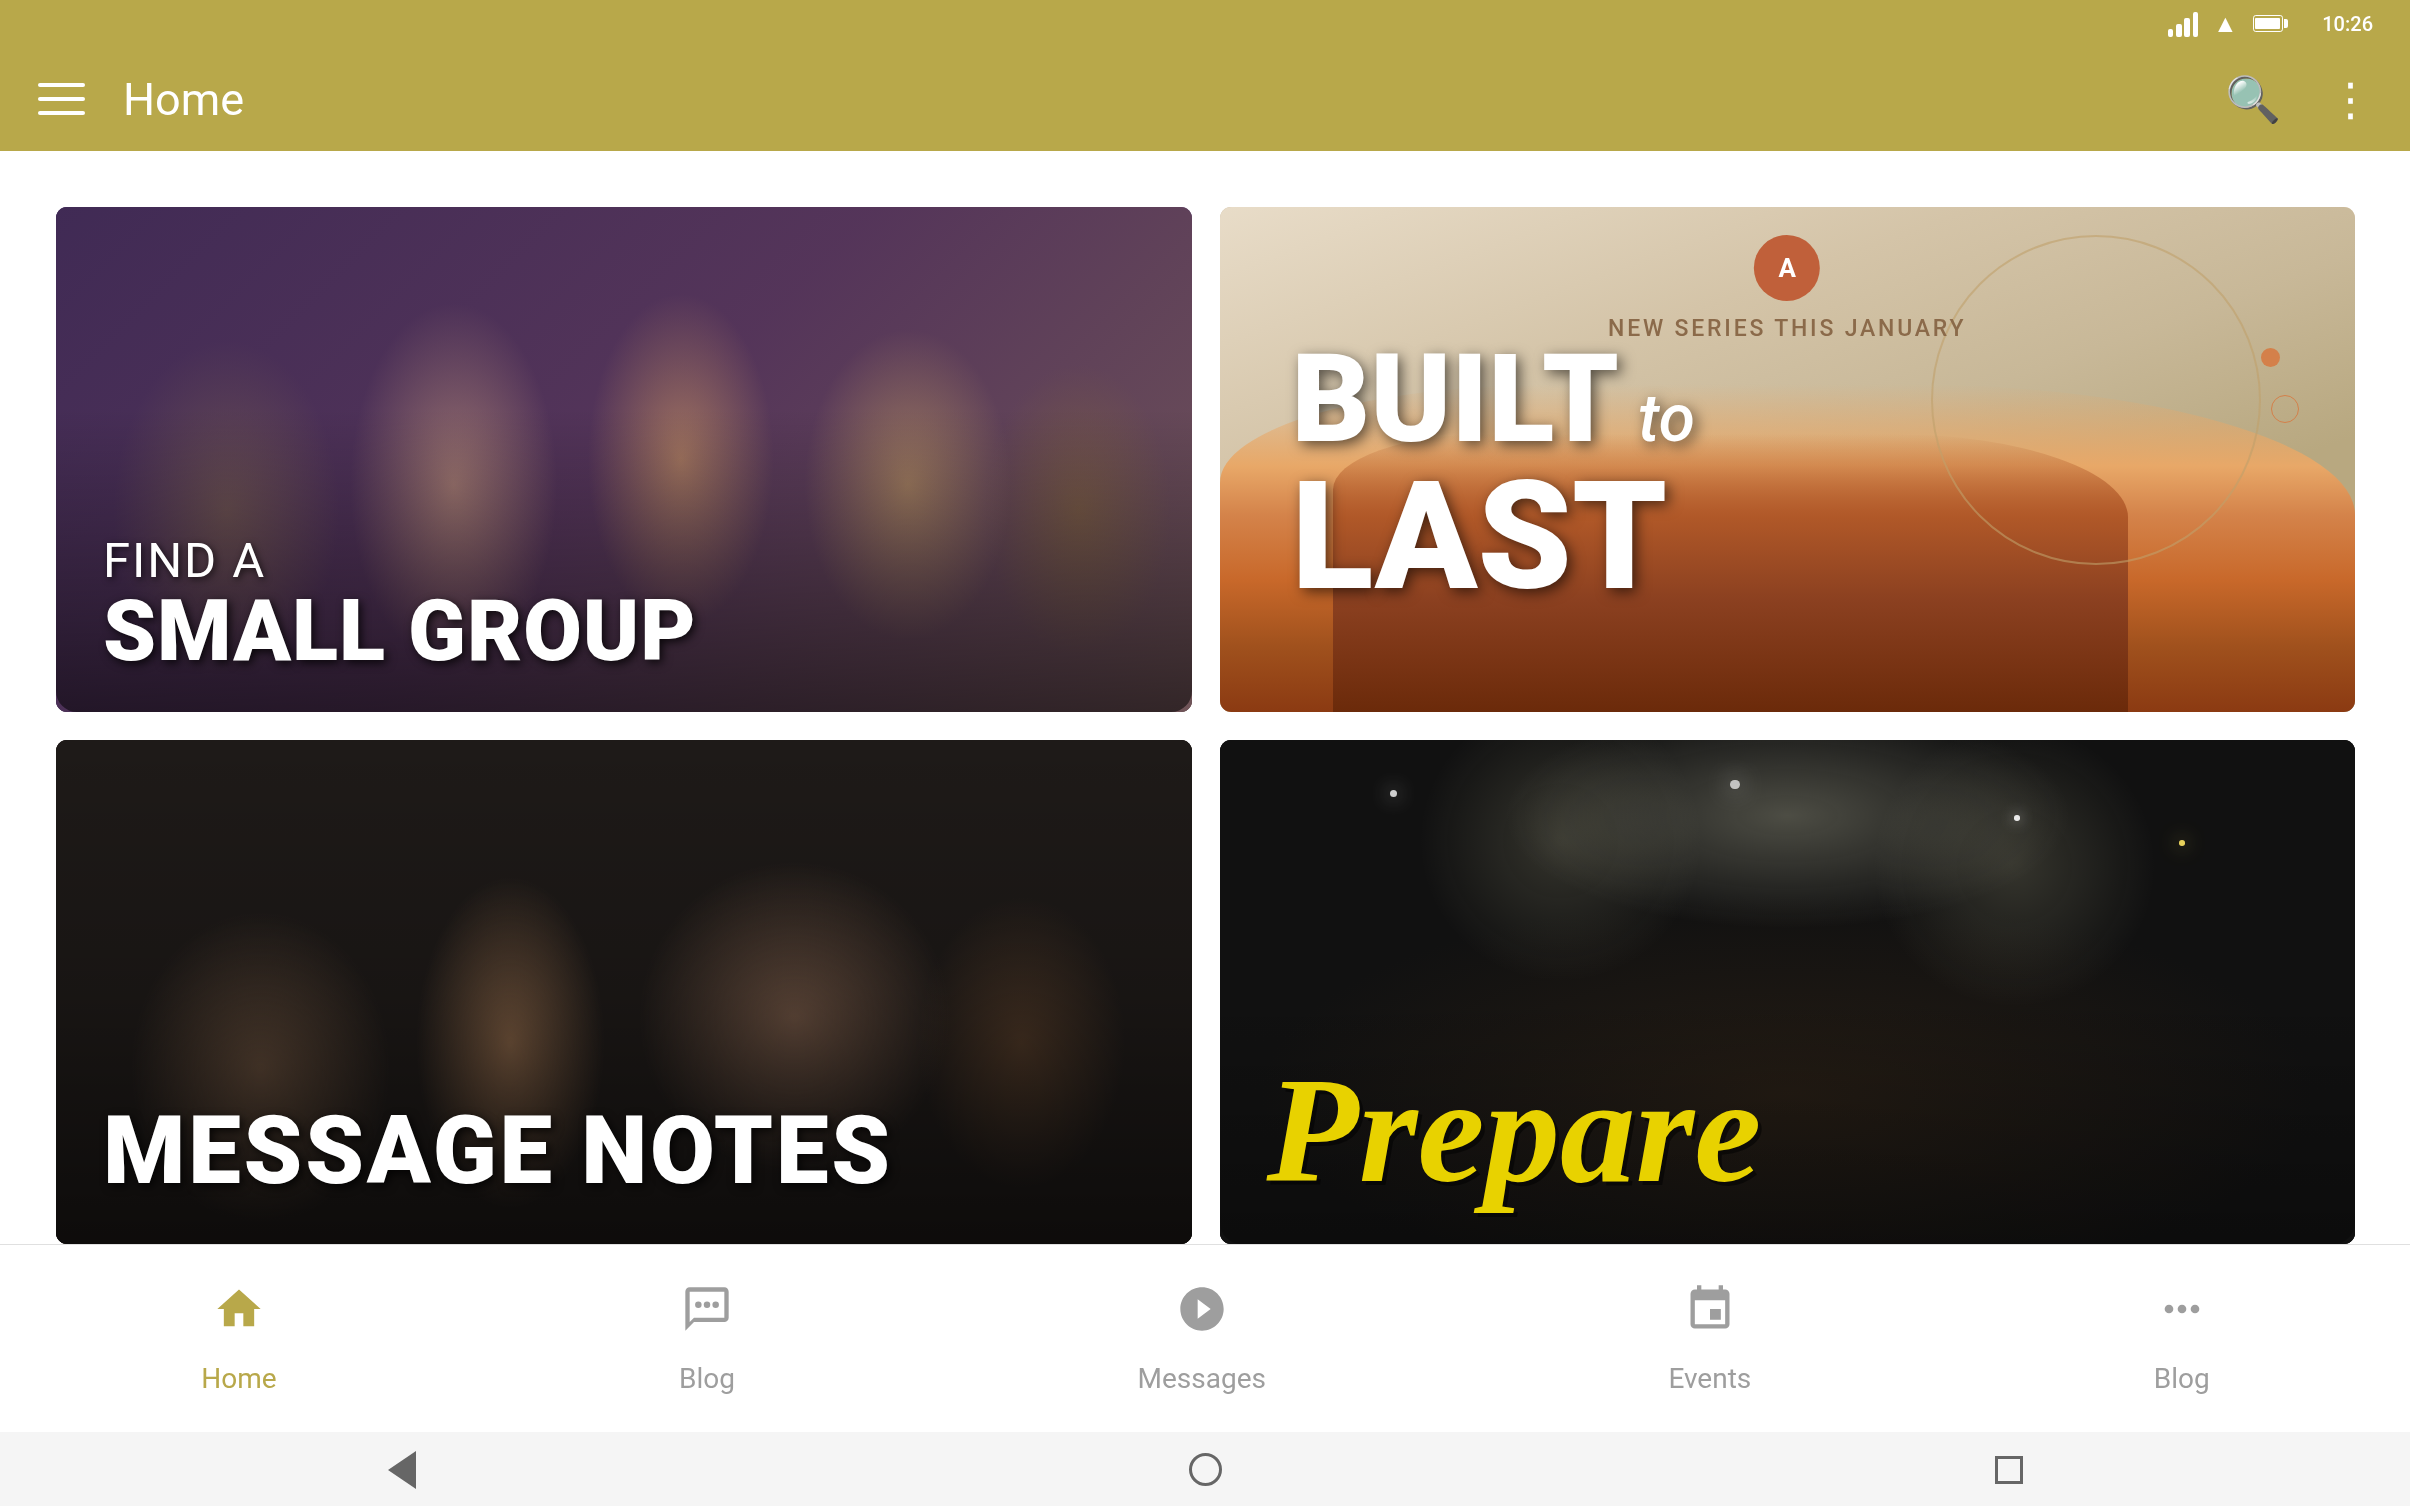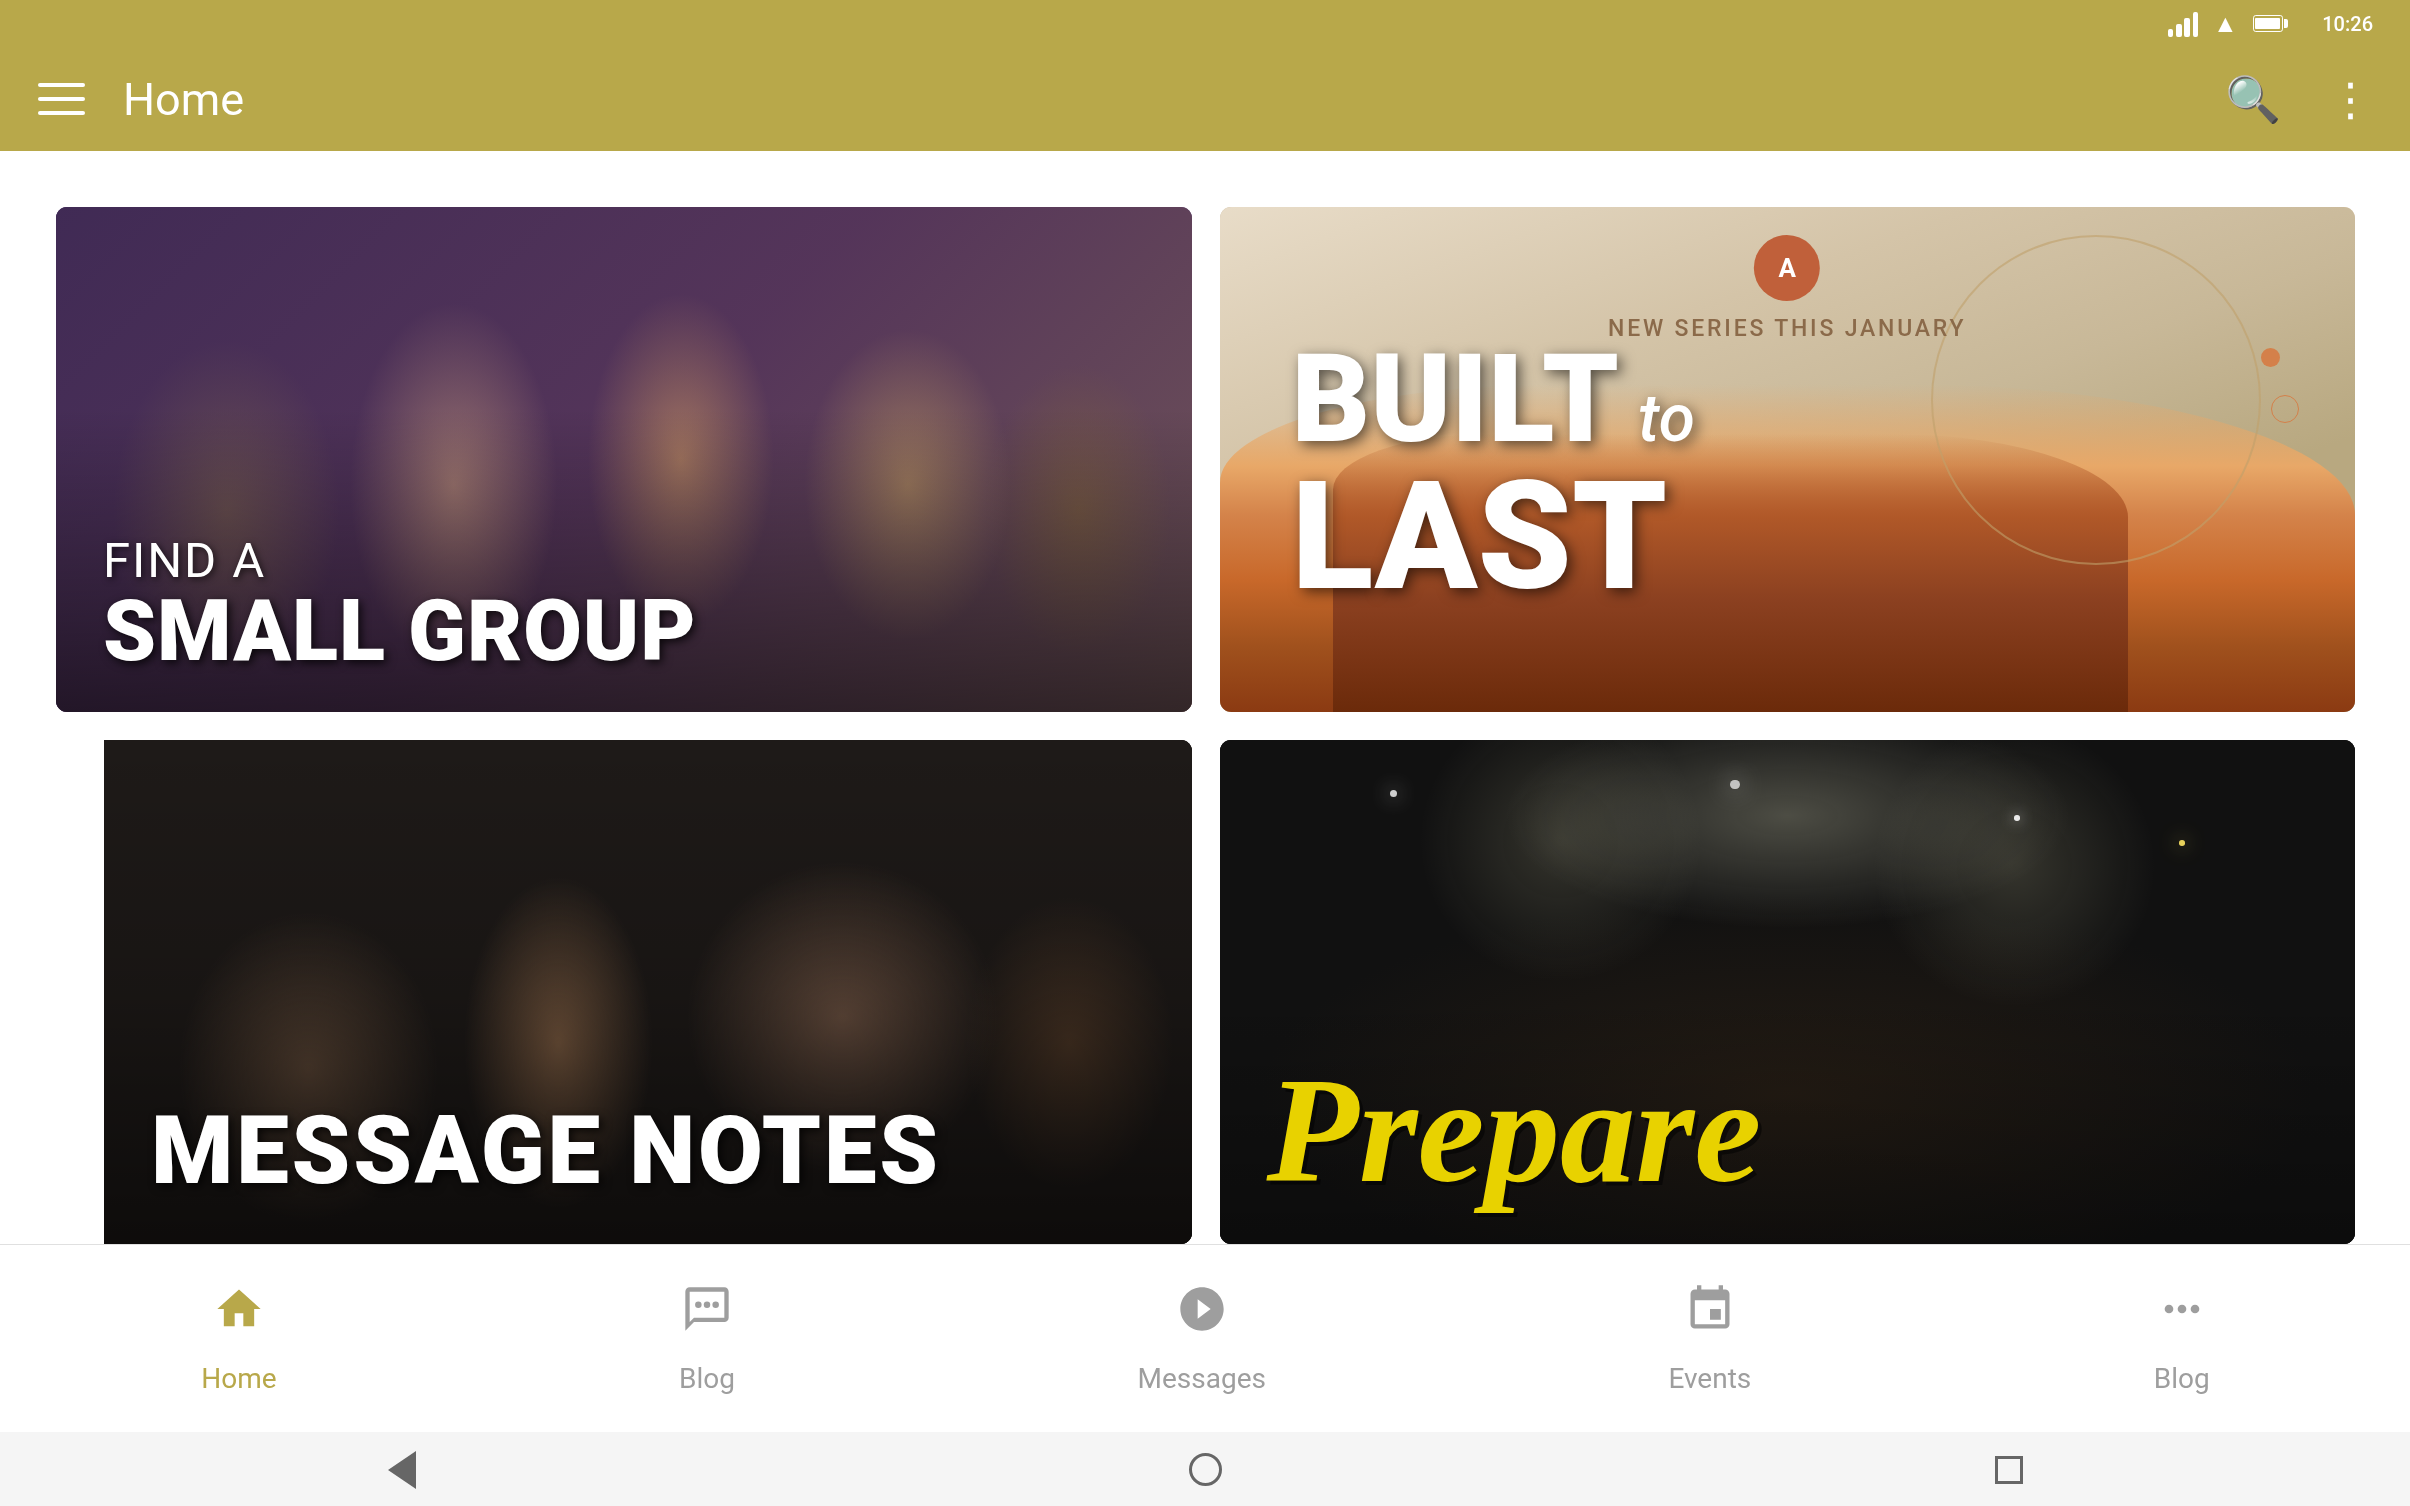--- a/index.html
+++ b/index.html
@@ -104,20 +104,21 @@
       cursor: pointer;
     }
 
     .card-overlay {
       position: absolute;
       inset: 0;
       display: flex;
       flex-direction: column;
       justify-content: flex-end;
       padding: 38px 47px;
+      border-radius: 21px;
     }
 
     
     .card-small-group .card-inner {
       width: 100%;
       height: 100%;
       background: linear-gradient(135deg, #3a2a5e 0%, #6b4a8a 30%, #8b6aaa 60%, #9a7faa 80%, #c4a06e 100%);
       position: relative;
       overflow: hidden;
     }
@@ -489,21 +490,21 @@
           <span style="font-size:66px;font-style:italic;font-weight:500;">to</span>
         </div>
         <div style="color:white;font-size:151px;font-weight:900;text-shadow:3.8px 3.8px 14px rgba(0,0,0,0.6);line-height:1;">
           <span>LAST</span>
         </div>
       </div>
     </div>
   </div>
 
   <div class="card card-messages">
-    <div class="card-inner" style="width:100%;height:100%;position:relative;margin-left:48px;">
+    <div class="card-inner" style="width:100%;height:100%;position:relative;">
       <div class="students-bg"></div>
 
       <div style="position:absolute;inset:0;
         background: 
           radial-gradient(ellipse 235px 282px at 18% 65%, #5a4535 0%, transparent 55%),
           radial-gradient(ellipse 188px 330px at 40% 60%, #7a5a40 0%, transparent 50%),
           radial-gradient(ellipse 282px 282px at 65% 55%, #6a5040 0%, transparent 55%),
           radial-gradient(ellipse 188px 264px at 85% 60%, #4a3525 0%, transparent 55%);
         background-color:#1e1a18;">
       </div>

